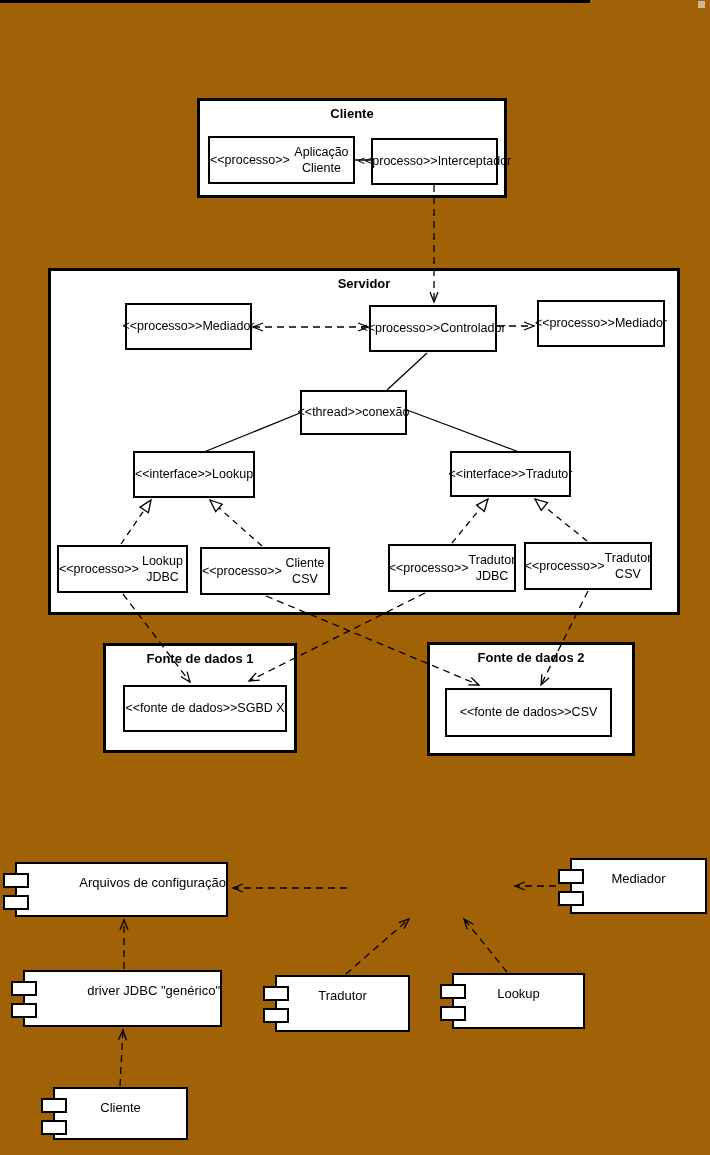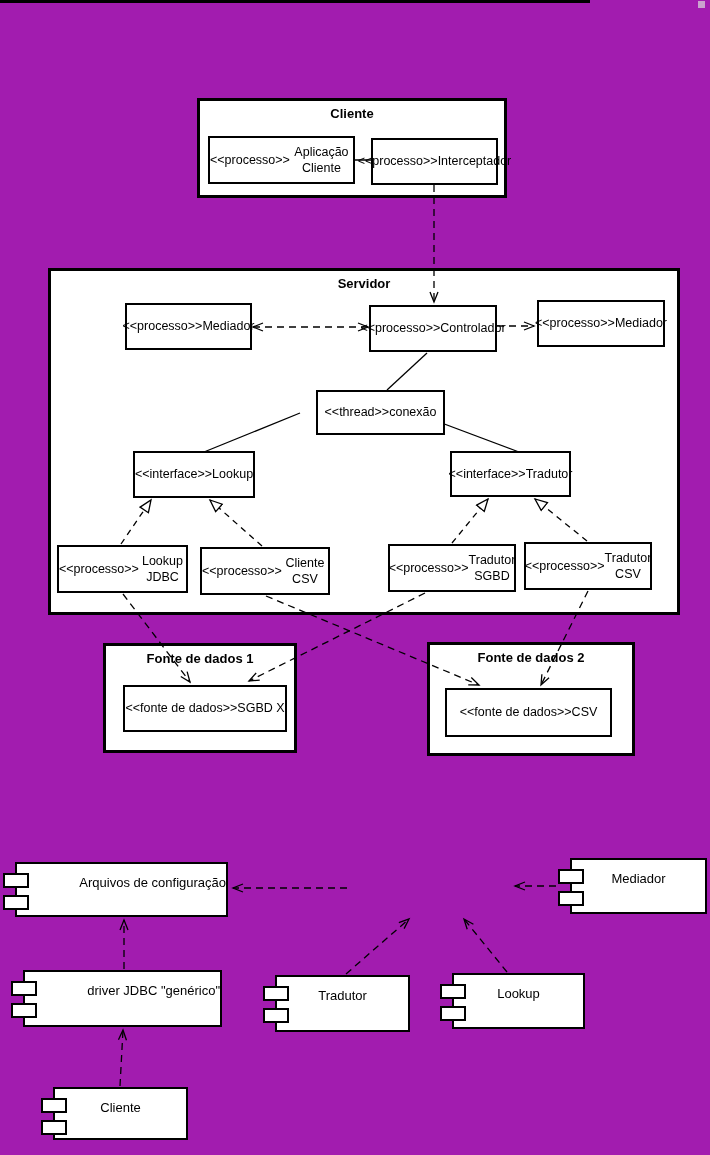--- a/index.html
+++ b/index.html
@@ -1,18 +1,18 @@
 <!DOCTYPE html>
 <html><head>
 <meta charset="utf-8">
 <style>
   html,body { margin:0; padding:0; background:#ffffff; }
   #canvas {
     position:relative; width:710px; height:1155px;
-    background:#a21caf; overflow:hidden;
+    background:#a16207; overflow:hidden;
     font-family:"Liberation Sans", sans-serif; color:#000;
   }
   .topbar { position:absolute; left:0; top:0; width:590px; height:3px; background:#000; }
   .corner-mark { position:absolute; left:698px; top:1px; width:7px; height:7px; background:#dcdcdc; opacity:.7; }
 
   
   .node {
     position:absolute; border:3px solid #000; background:#fff;
     box-sizing:border-box; z-index:1;
   }
@@ -129,21 +129,21 @@
   <div class="ubox" style="left:369px; top:305px; width:128px; height:47px;">
     <span>&lt;&lt;processo&gt;&gt;</span>
     <span>Controlador</span>
   </div>
 
   <div class="ubox" style="left:537px; top:300px; width:128px; height:47px;">
     <span>&lt;&lt;processo&gt;&gt;</span>
     <span>Mediador</span>
   </div>
 
-  <div class="ubox" style="left:316px; top:390px; width:129px; height:45px;">
+  <div class="ubox" style="left:300px; top:390px; width:107px; height:45px;">
     <span>&lt;&lt;thread&gt;&gt;</span>
     <span>conexão</span>
   </div>
 
   <div class="ubox" style="left:133px; top:451px; width:122px; height:47px;">
     <span>&lt;&lt;interface&gt;&gt;</span>
     <span>Lookup</span>
   </div>
 
   <div class="ubox" style="left:450px; top:451px; width:121px; height:46px;">
@@ -156,21 +156,21 @@
     <span>Lookup JDBC</span>
   </div>
 
   <div class="ubox" style="left:200px; top:547px; width:130px; height:48px;">
     <span>&lt;&lt;processo&gt;&gt;</span>
     <span>Cliente CSV</span>
   </div>
 
   <div class="ubox" style="left:388px; top:544px; width:128px; height:48px;">
     <span>&lt;&lt;processo&gt;&gt;</span>
-    <span>Tradutor SGBD</span>
+    <span>Tradutor JDBC</span>
   </div>
 
   <div class="ubox" style="left:524px; top:542px; width:128px; height:48px;">
     <span>&lt;&lt;processo&gt;&gt;</span>
     <span>Tradutor CSV</span>
   </div>
 
   <div class="ubox" style="left:123px; top:685px; width:164px; height:47px;">
     <span>&lt;&lt;fonte de dados&gt;&gt;</span>
     <span>SGBD X</span>

